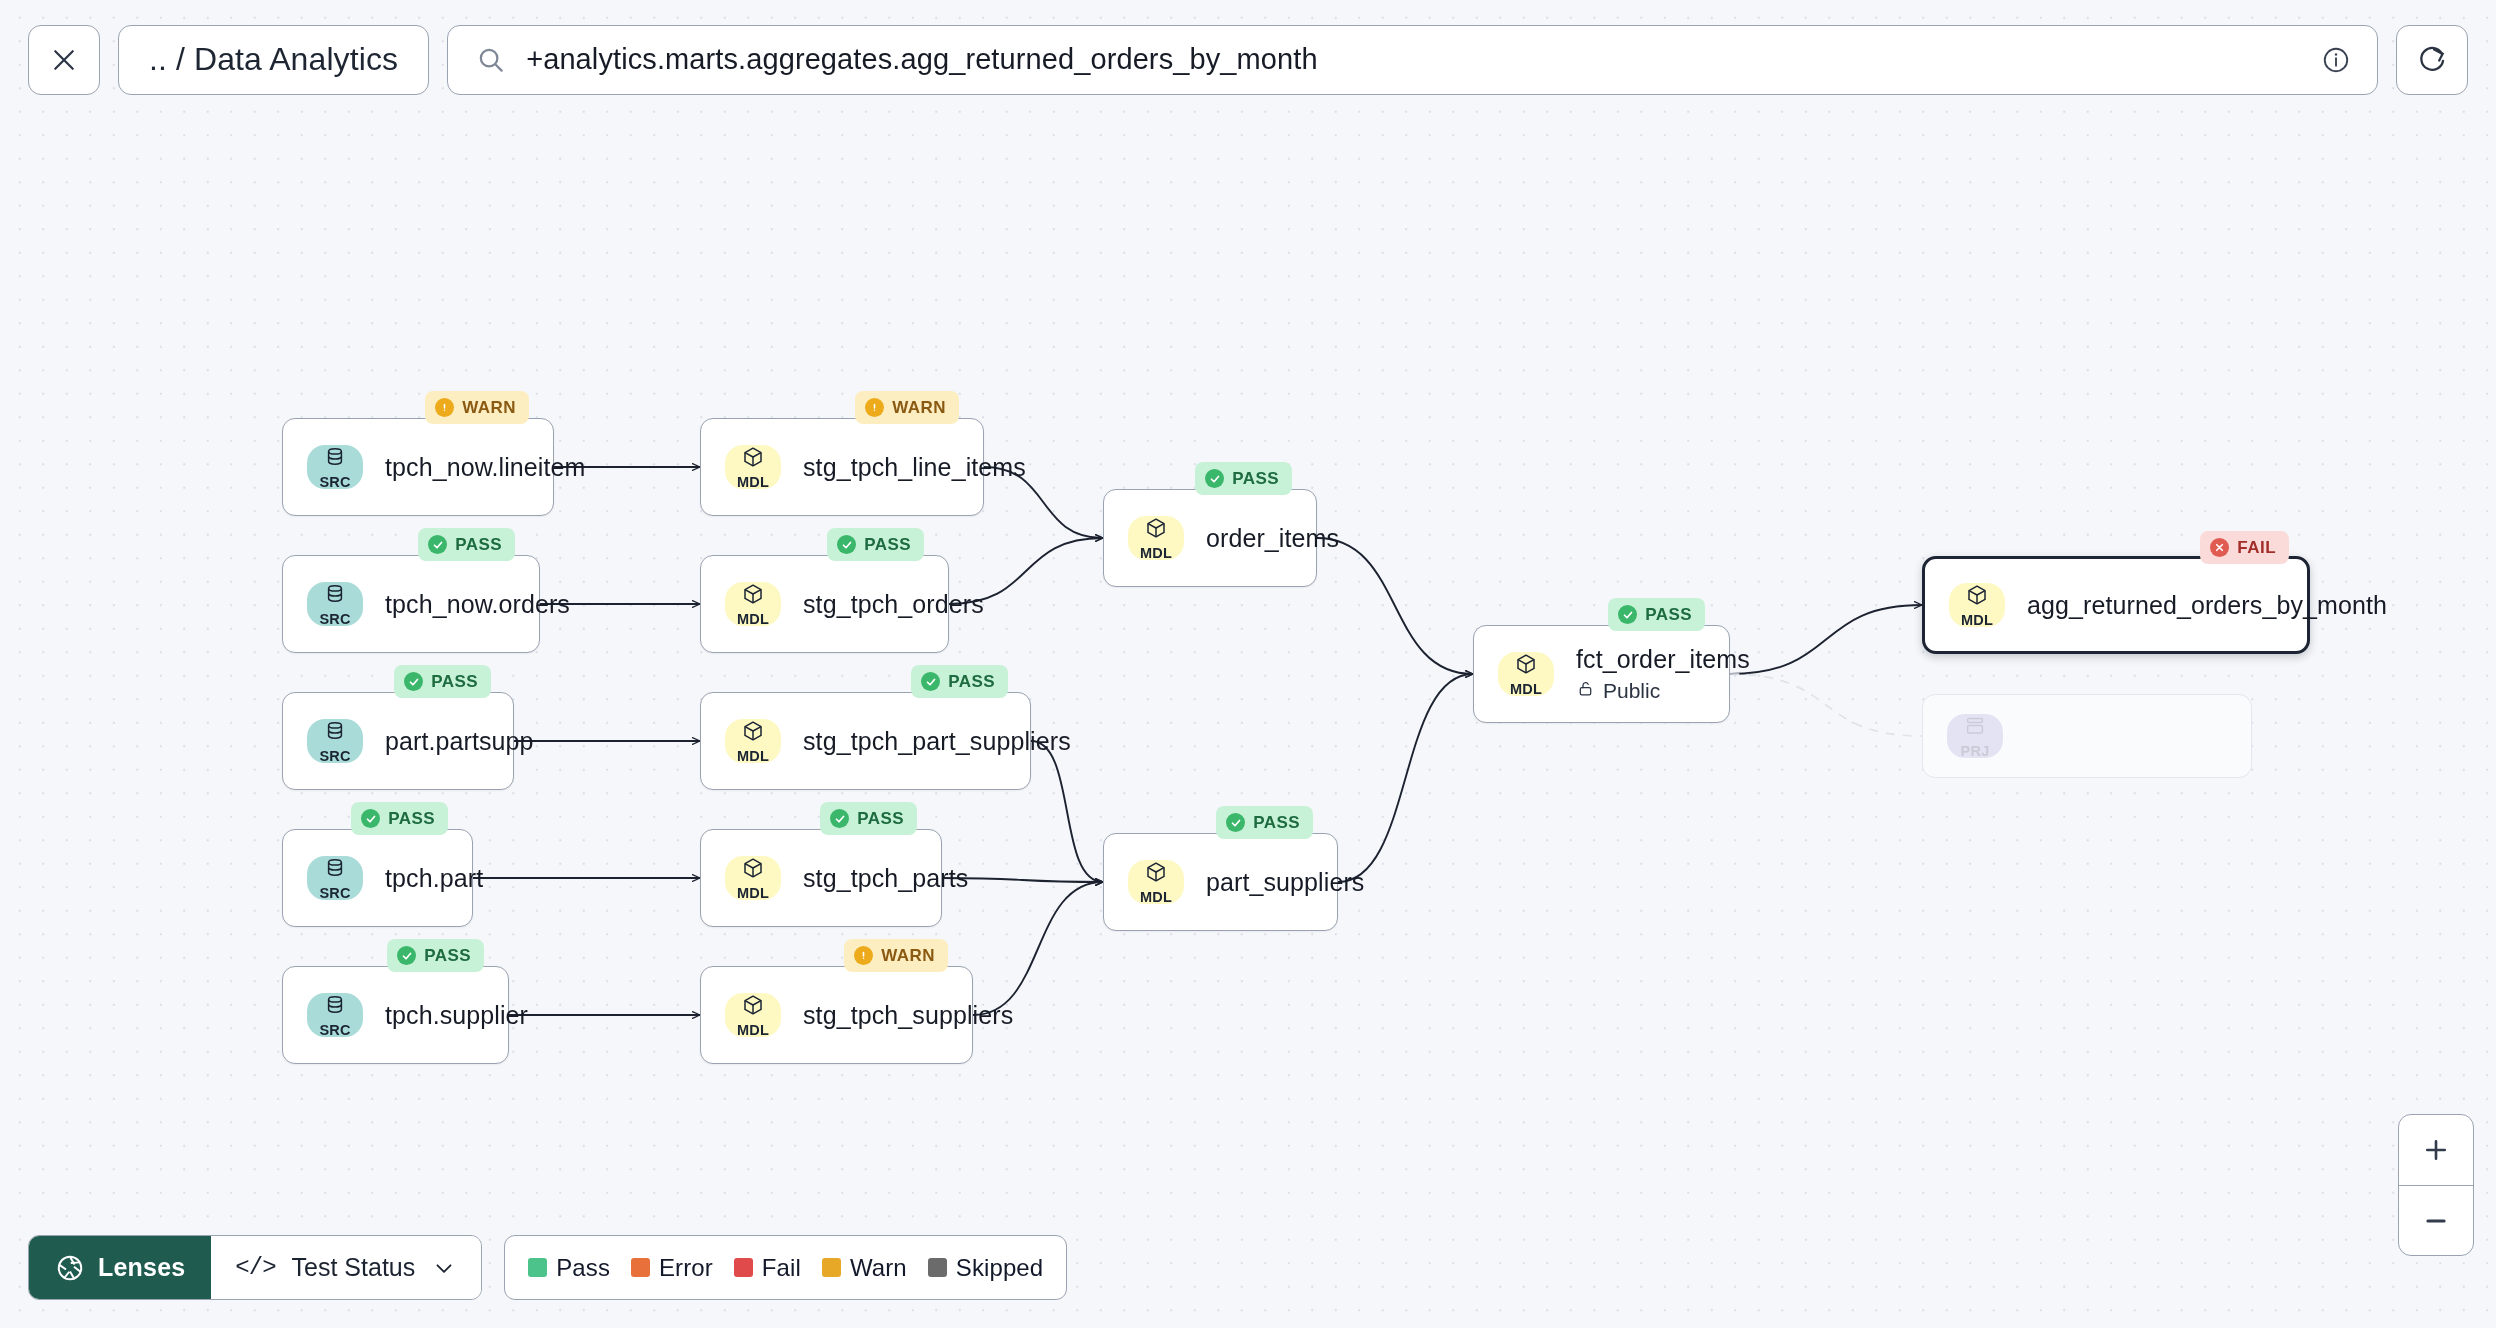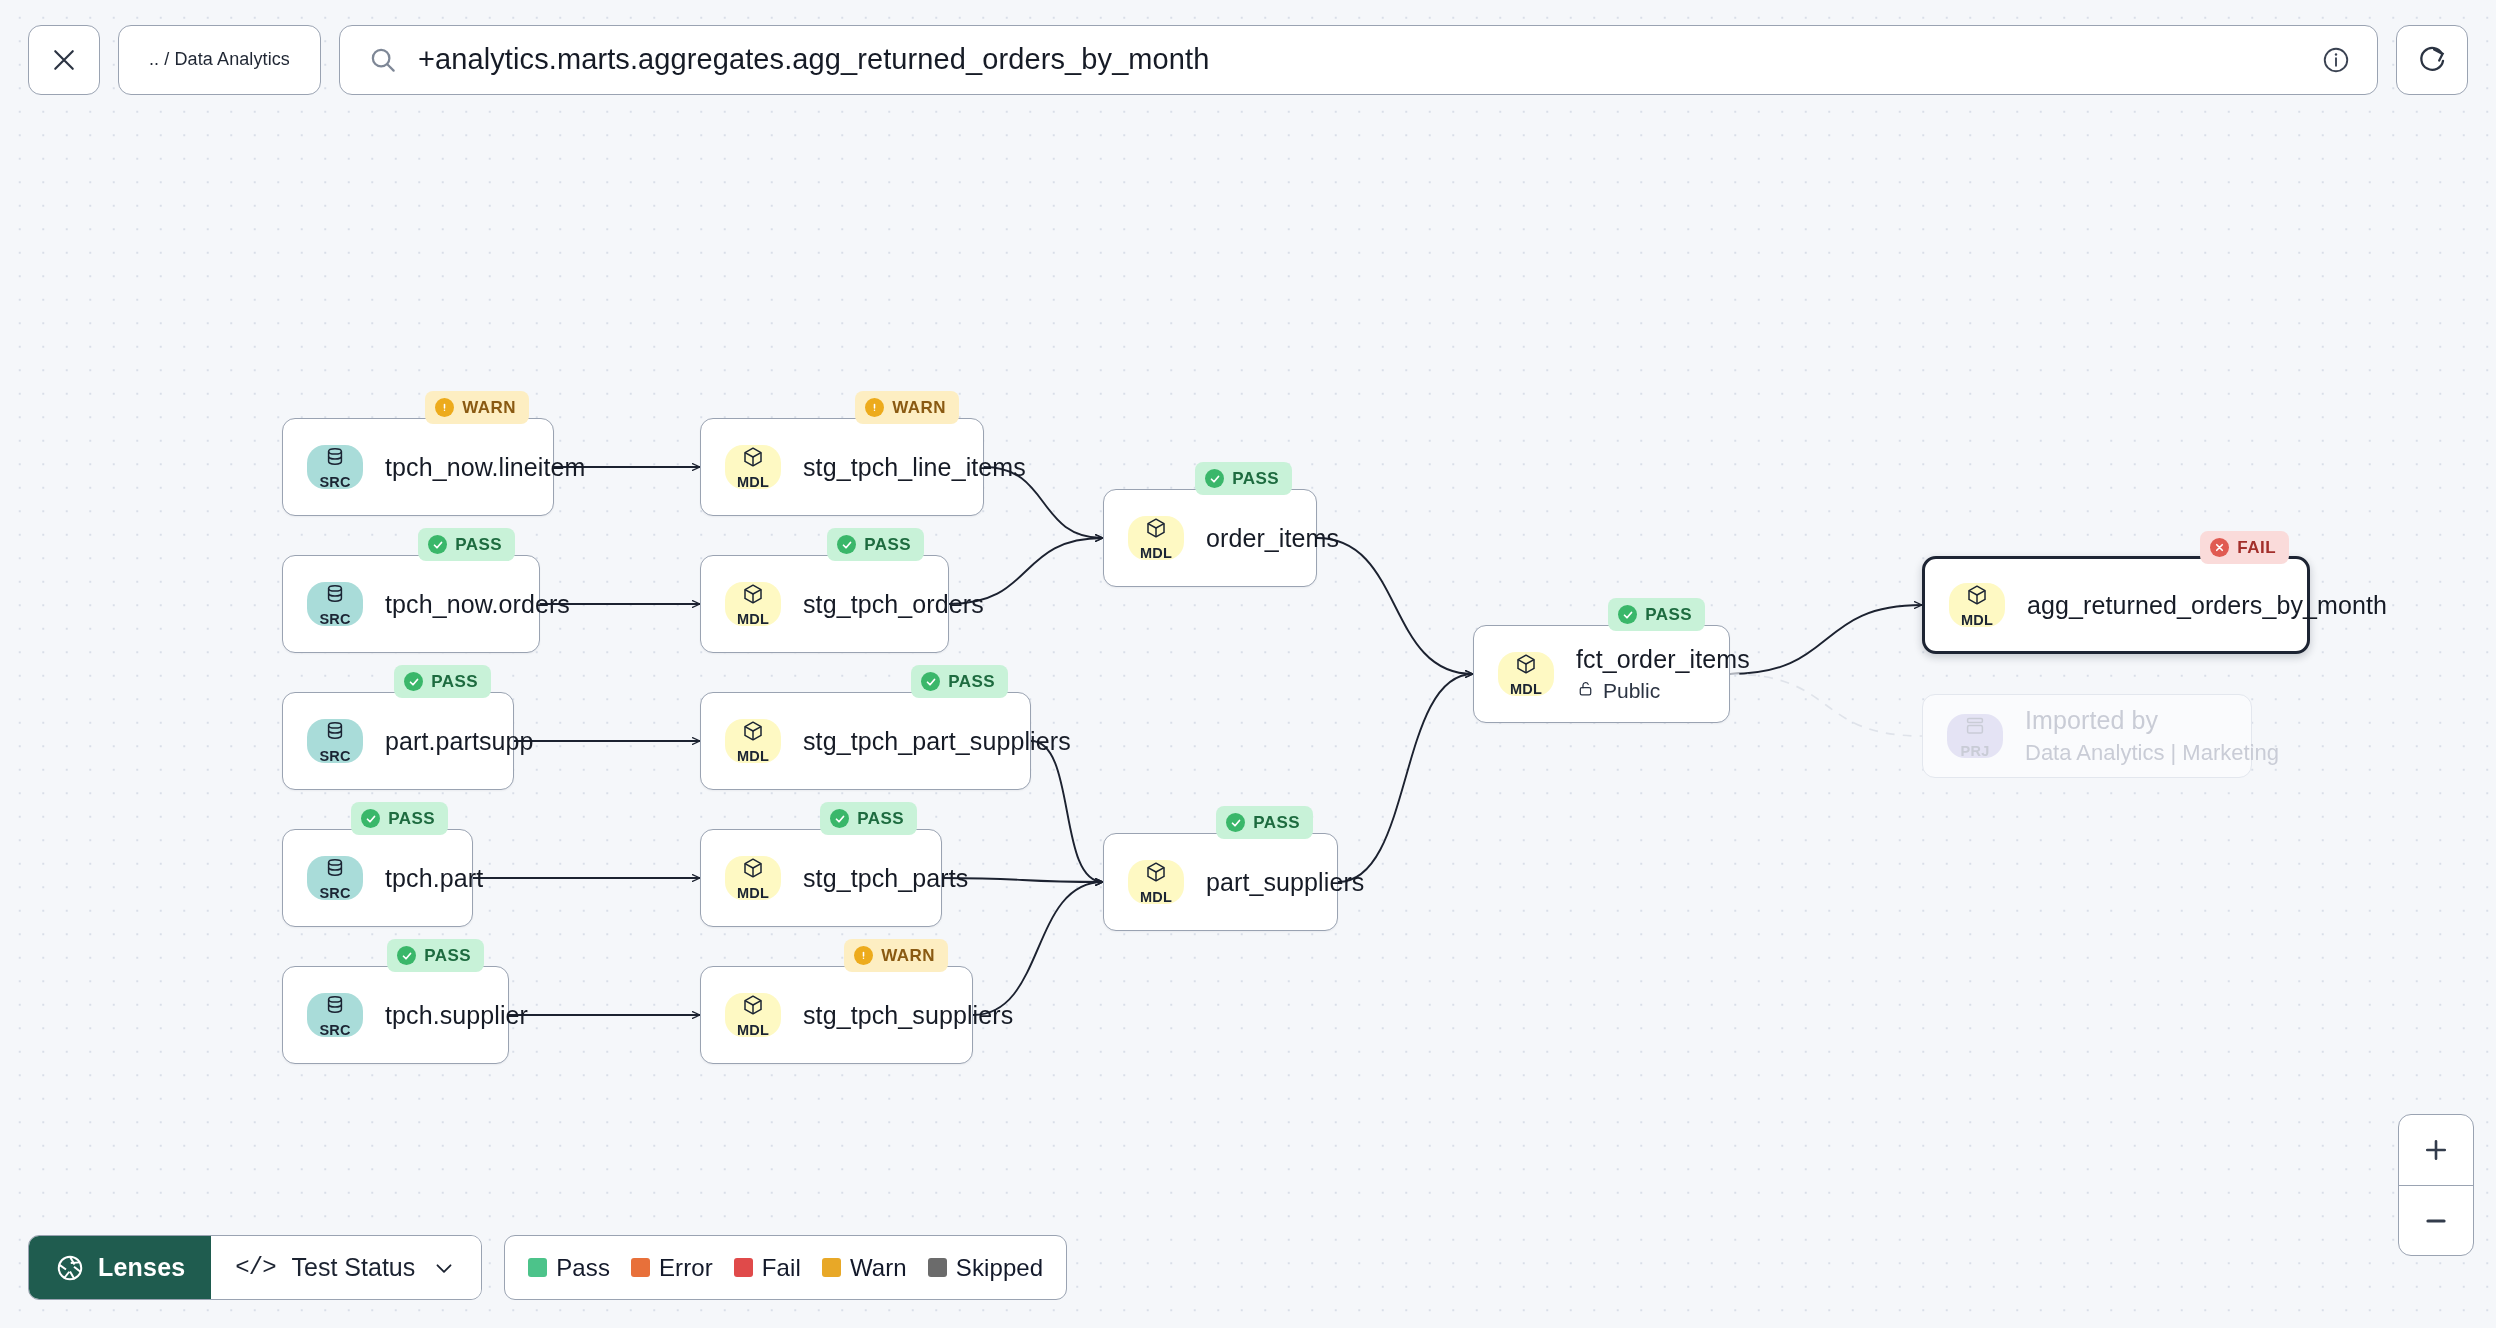--- a/index.html
+++ b/index.html
@@ -43,21 +43,21 @@
     height: 70px;
     display: flex;
     align-items: center;
     justify-content: center;
     cursor: pointer;
   }
   .tb-square { width: 72px; flex: 0 0 72px; }
 
   .tb-crumb {
     padding: 0 30px;
-    font-size: 18px;
+    font-size: 32px;
     color: #1f2633;
     white-space: nowrap;
     letter-spacing: .1px;
   }
 
   .tb-search {
     flex: 1 1 auto;
     display: flex;
     align-items: center;
     gap: 20px;
@@ -612,26 +612,20 @@
       </div>
         </div>
         <div class="node ghost" style="left: 1922px; top: 694px; width: 330px; height: 84px;">
           <div class="badge-chip chip-prj">
       <span><svg width="24" height="24" viewBox="0 0 24 24" fill="none" stroke="#c9ccd6" stroke-width="1.5" stroke-linejoin="round">
            <rect x="4.6" y="4.4" width="14.8" height="4.2" rx="1.3"></rect>
            <rect x="4.6" y="11.4" width="14.8" height="7.6" rx="1.6"></rect>
               </svg></span>
       <span class="chip-txt">PRJ</span>
     </div>
-    <div class="node-body">
-      <div class="node-title">Imported by</div>
-            <div class="node-sub">
-              <span>Data Analytics | Marketing</span>
-            </div>
-          </div>
         </div>
       </div>
   </div>
 
   <div class="bottombar">
 
     <div class="lens-group">
       <div class="lens-btn">
         <span>
           <svg class="ic" width="30" height="30" viewBox="0 0 24 24" fill="none" stroke="#ffffff" stroke-width="1.6">

